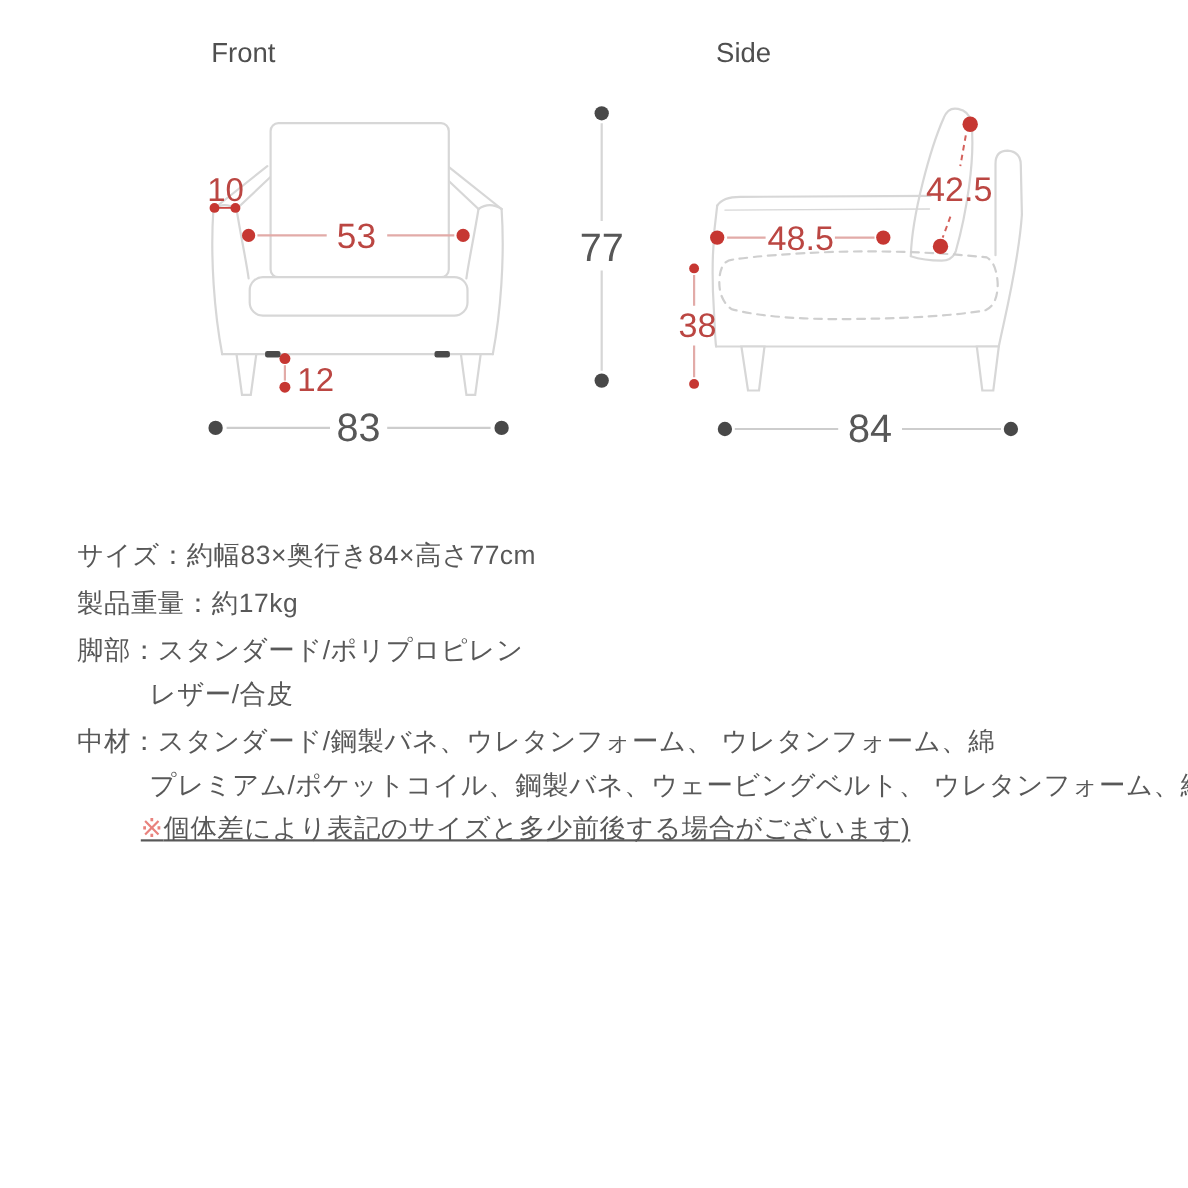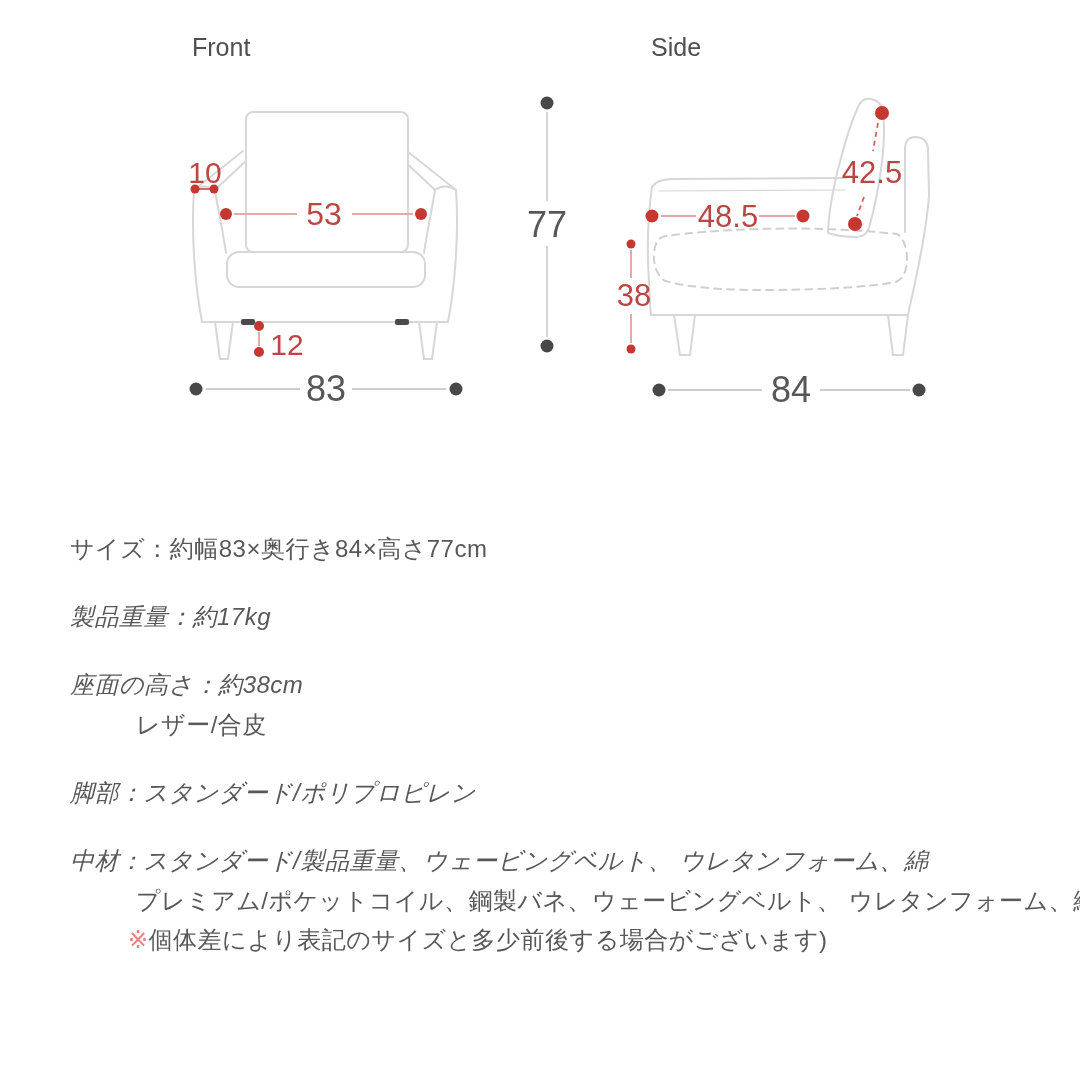--- a/index.html
+++ b/index.html
@@ -4,24 +4,24 @@
 <style>
   html,body{margin:0;padding:0;background:#ffffff;}
   body{width:1080px;height:1080px;overflow:hidden;
        font-family:"Liberation Sans","DejaVu Sans",sans-serif;}
   .stage{position:relative;width:1080px;height:1064px;background:#fff;}
   svg.diagram{position:absolute;top:0;left:0;display:block;}
   svg text{font-family:"Liberation Sans","DejaVu Sans",sans-serif;}
 
   .specs{position:absolute;left:70px;top:492px;width:990px;
          color:#585858;font-size:24px;line-height:27px;letter-spacing:.5px;}
-  .spec-line{white-space:nowrap;margin-top:43px;}
-  .gap{margin-top:41px;font-style:italic;}
+  .spec-line{white-space:nowrap;}
+  .gap{margin-top:16px;}
   .cont{margin-top:13px;padding-left:66px;}
-  .cont-sm{margin-top:12px;padding-left:58px;}
+  .cont-sm{margin-top:12px;padding-left:58px;text-decoration:underline;}
   .note-marker{color:#e8827d;}
 </style>
 </head>
 <body>
 
 <div class="stage">
 
   <svg class="diagram" width="1080" height="460" viewBox="0 0 1080 460">
 
     <g>
@@ -134,21 +134,20 @@
         <circle cx="659" cy="390" r="6.5" fill="#484848"></circle>
         <circle cx="919" cy="390" r="6.5" fill="#484848"></circle>
         <text x="791" y="402" font-size="36" fill="#575757" text-anchor="middle">84</text>
       </g>
     </g>
   </svg>
 
   <div class="specs">
     <div class="spec-line">サイズ：約幅83×奥行き84×高さ77cm</div>
     <div class="spec-line gap">製品重量：約17kg</div>
-    <div class="spec-line gap">座面の高さ：約38cm</div>
+    <div class="spec-line gap">脚部：スタンダード/ポリプロピレン</div>
     <div class="spec-line cont">レザー/合皮</div>
-    <div class="spec-line gap">脚部：スタンダード/ポリプロピレン</div>
-    <div class="spec-line gap">中材：スタンダード/製品重量、ウェービングベルト、 ウレタンフォーム、綿</div>
+    <div class="spec-line gap">中材：スタンダード/鋼製バネ、ウレタンフォーム、 ウレタンフォーム、綿</div>
     <div class="spec-line cont">プレミアム/ポケットコイル、鋼製バネ、ウェービングベルト、 ウレタンフォーム、綿</div>
     <div class="spec-line cont-sm"><span class="note-marker">※</span><span>個体差により表記のサイズと多少前後する場合がございます)</span></div>
   </div>
 
 </div>
 
 </body></html>

